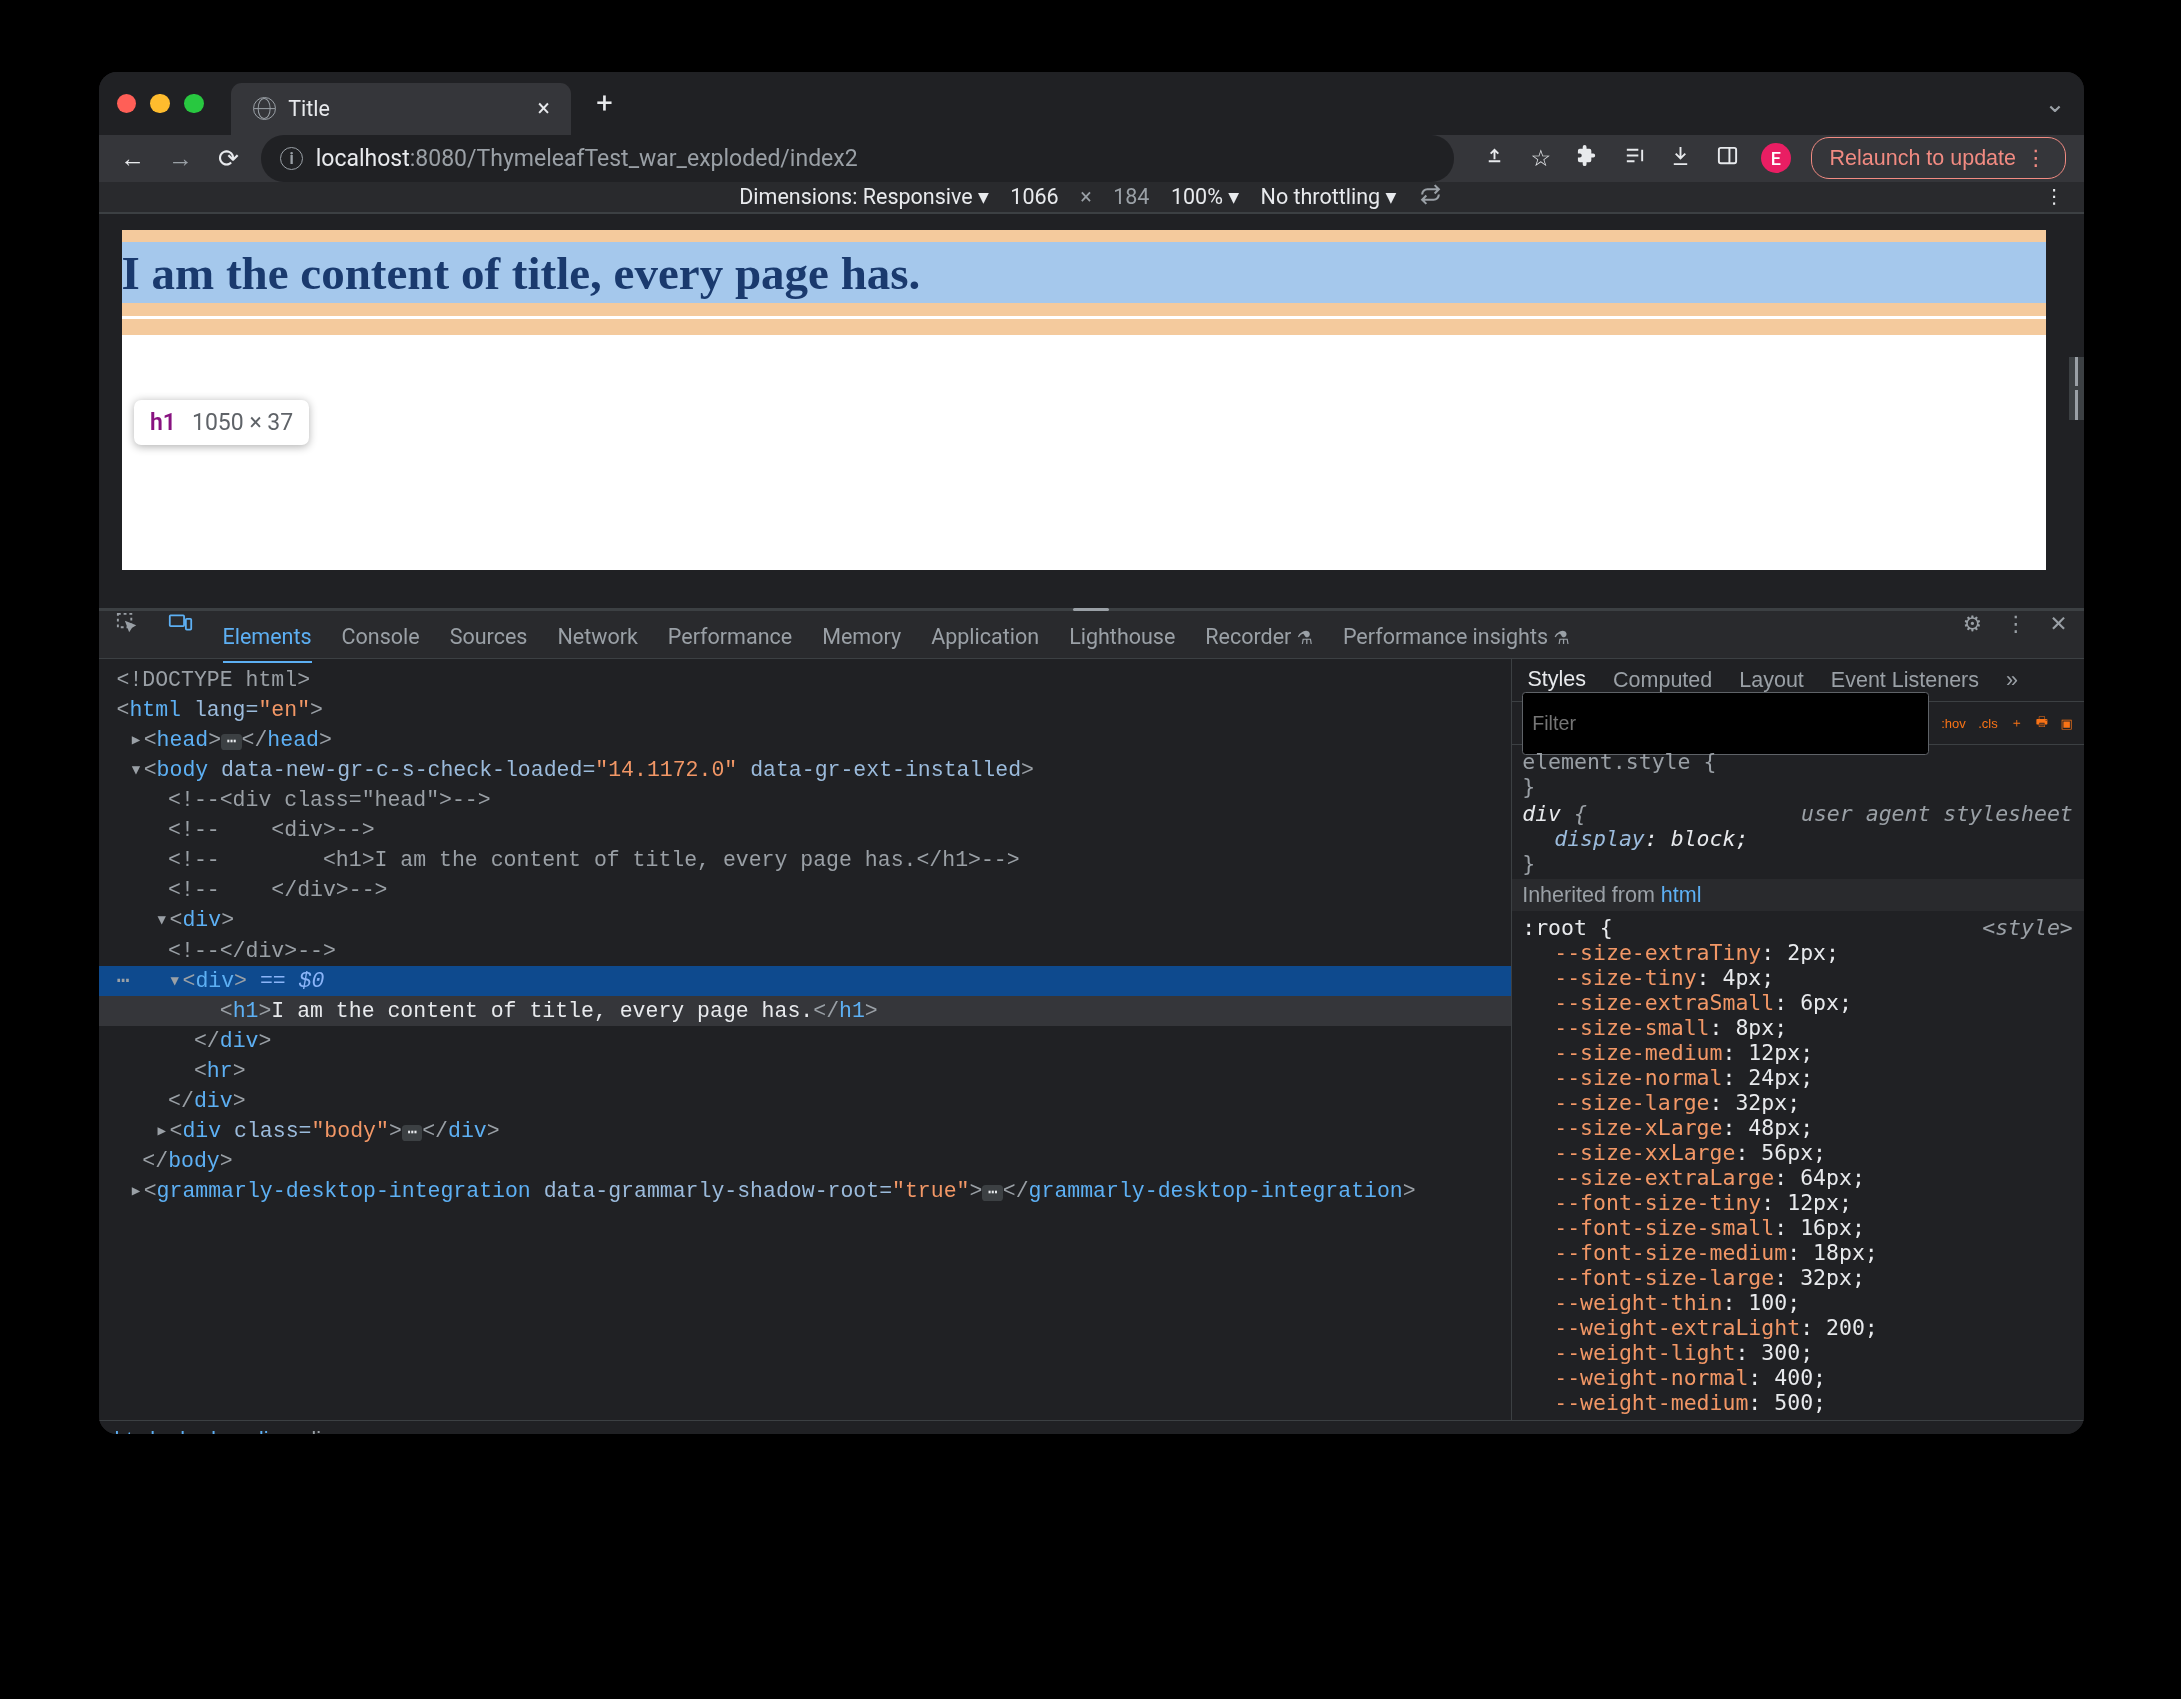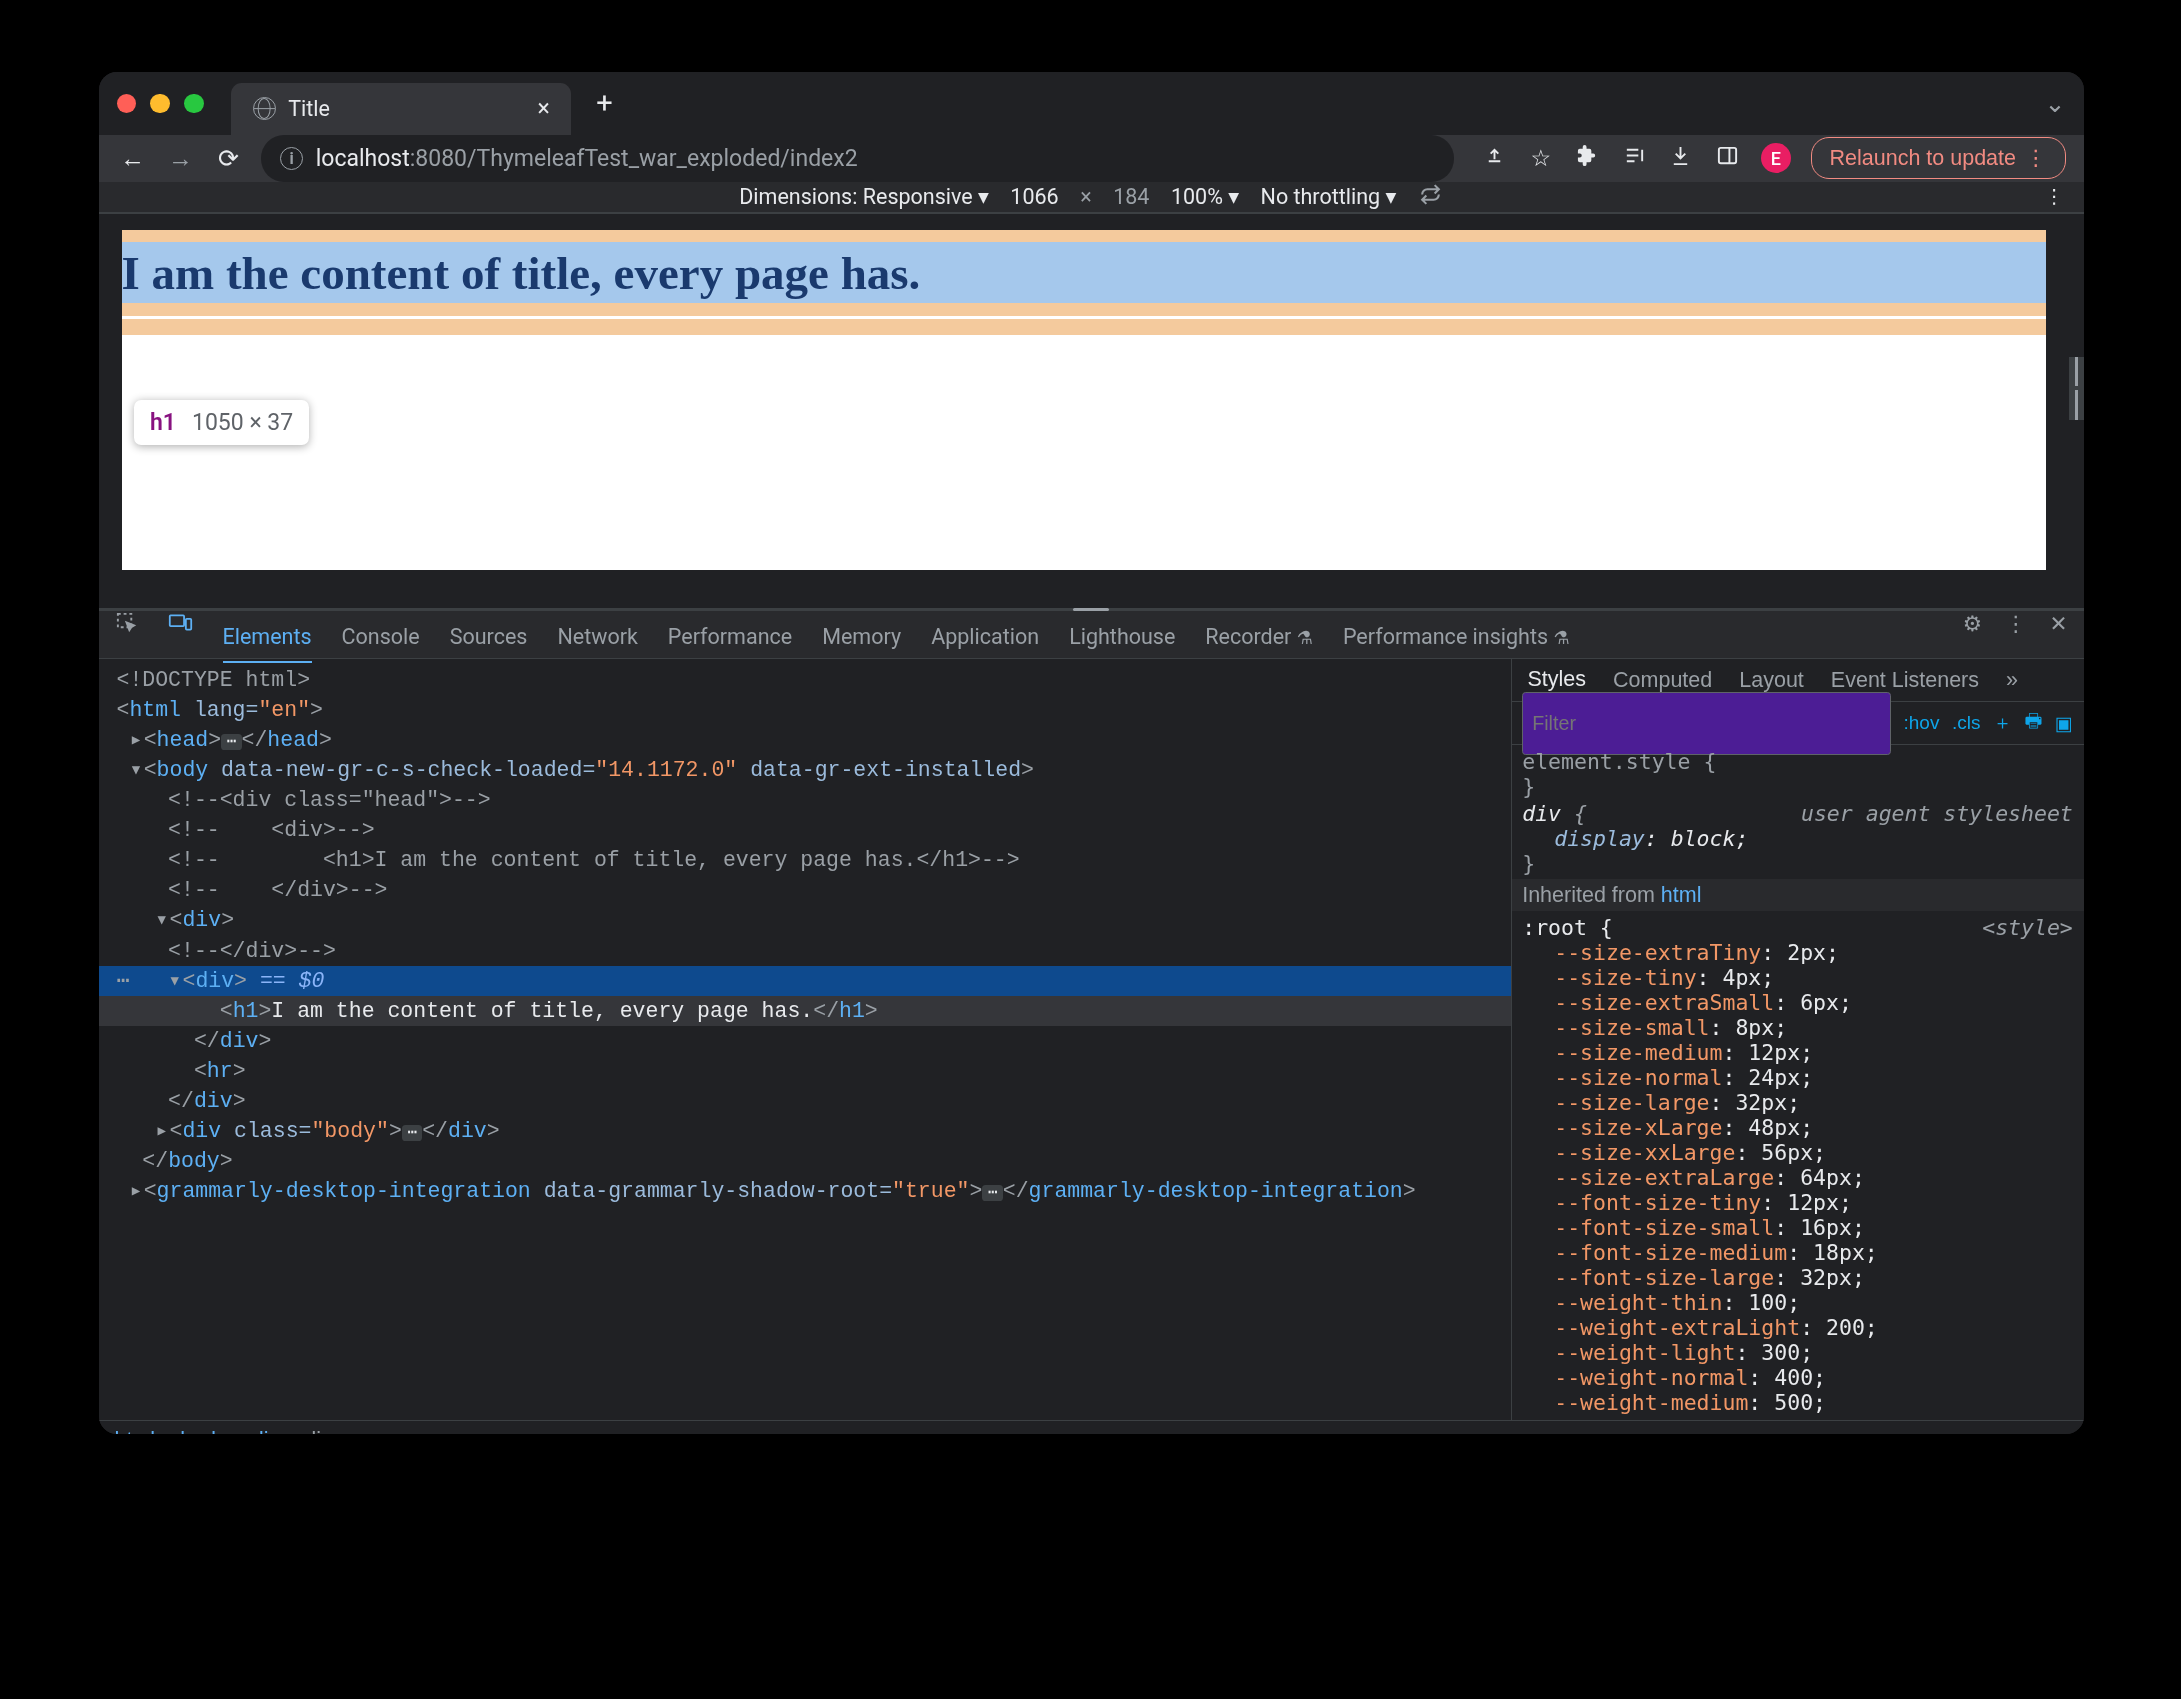--- a/index.html
+++ b/index.html
@@ -272,29 +272,29 @@
 .st-filter-row {
   height: 43px;
   display: flex;
   align-items: center;
   padding: 0 10.7px;
   gap: 12.5px;
   border-bottom: 0.9px solid #3c4043;
 }
 .st-filter {
   flex: 1;
-  background: #4c1d95;
+  background: #000000;
   border: 0.9px solid #5f6368;
   color: #9aa0a6;
   padding: 19px 9px;
   font-size: 19.7px;
   border-radius: 3.6px;
   font-family: -apple-system, sans-serif;
 }
-.st-btn { color: #0ea5e9; font-size: 19px; cursor: pointer; font-family: -apple-system, sans-serif; }
+.st-btn { color: #f97316; font-size: 13px; cursor: pointer; font-family: -apple-system, sans-serif; }
 .st-content { flex: 1; padding: 3.6px 10.7px; overflow: hidden; }
 .st-block { margin-bottom: 1.8px; }
 .st-selector { color: #9aa0a6; text-align: center; }
 .st-selector.match { color: #e8eaed; }
 .st-prop { padding-left: 32px; }
 .st-prop-name { color: #9bbbdc; }
 .st-prop-val { color: #e8eaed; }
 .st-origin { float: right; color: #9aa0a6; font-style: italic; }
 .st-inherit {
   background: #292a2d; padding: 3.6px 10.7px; margin: 3.6px -10.7px;

